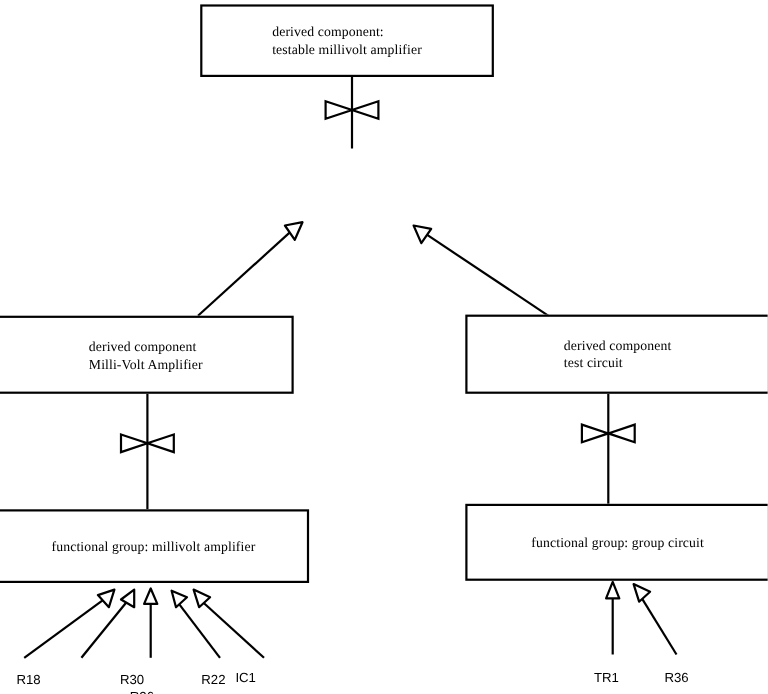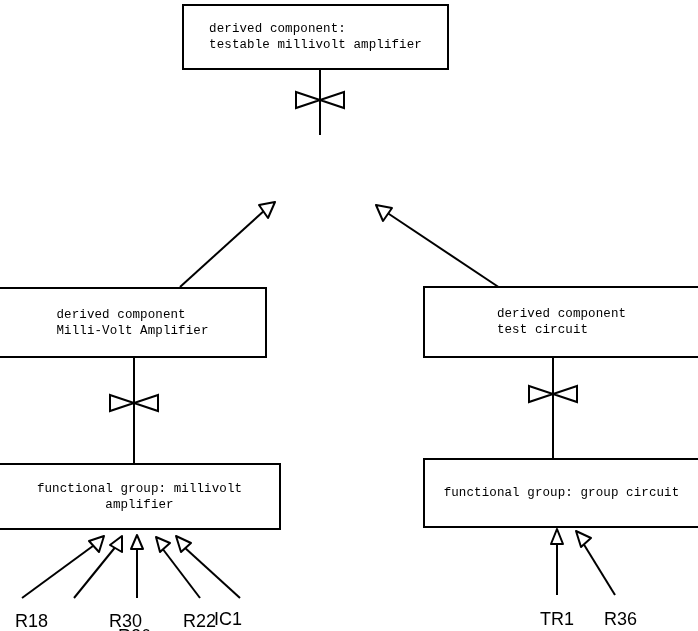--- a/index.html
+++ b/index.html
@@ -27,34 +27,34 @@
     position: absolute;
     box-sizing: border-box;
     border: 2px solid #000000;
     background: #ffffff;
     display: flex;
     align-items: center;
     justify-content: center;
     text-align: left;
   }
   .node-text {
-    font-family: Liberation Mono, monospace;
+    font-family: Liberation Serif, serif;
     font-size: 12.5px;
     line-height: 16px;
     color: #000000;
     white-space: pre-line;
     letter-spacing: 0.1px;
   }
   .node-text.one-line {
     text-align: center;
   }
   .leaf-label {
     position: absolute;
     font-family: "Liberation Sans", sans-serif;
-    font-size: 18px;
+    font-size: 12px;
     color: #000000;
     white-space: nowrap;
   }
 </style>
 </head>
 <body>
 
 <div id="canvas">
 
   <svg viewBox="0 0 698 631">

